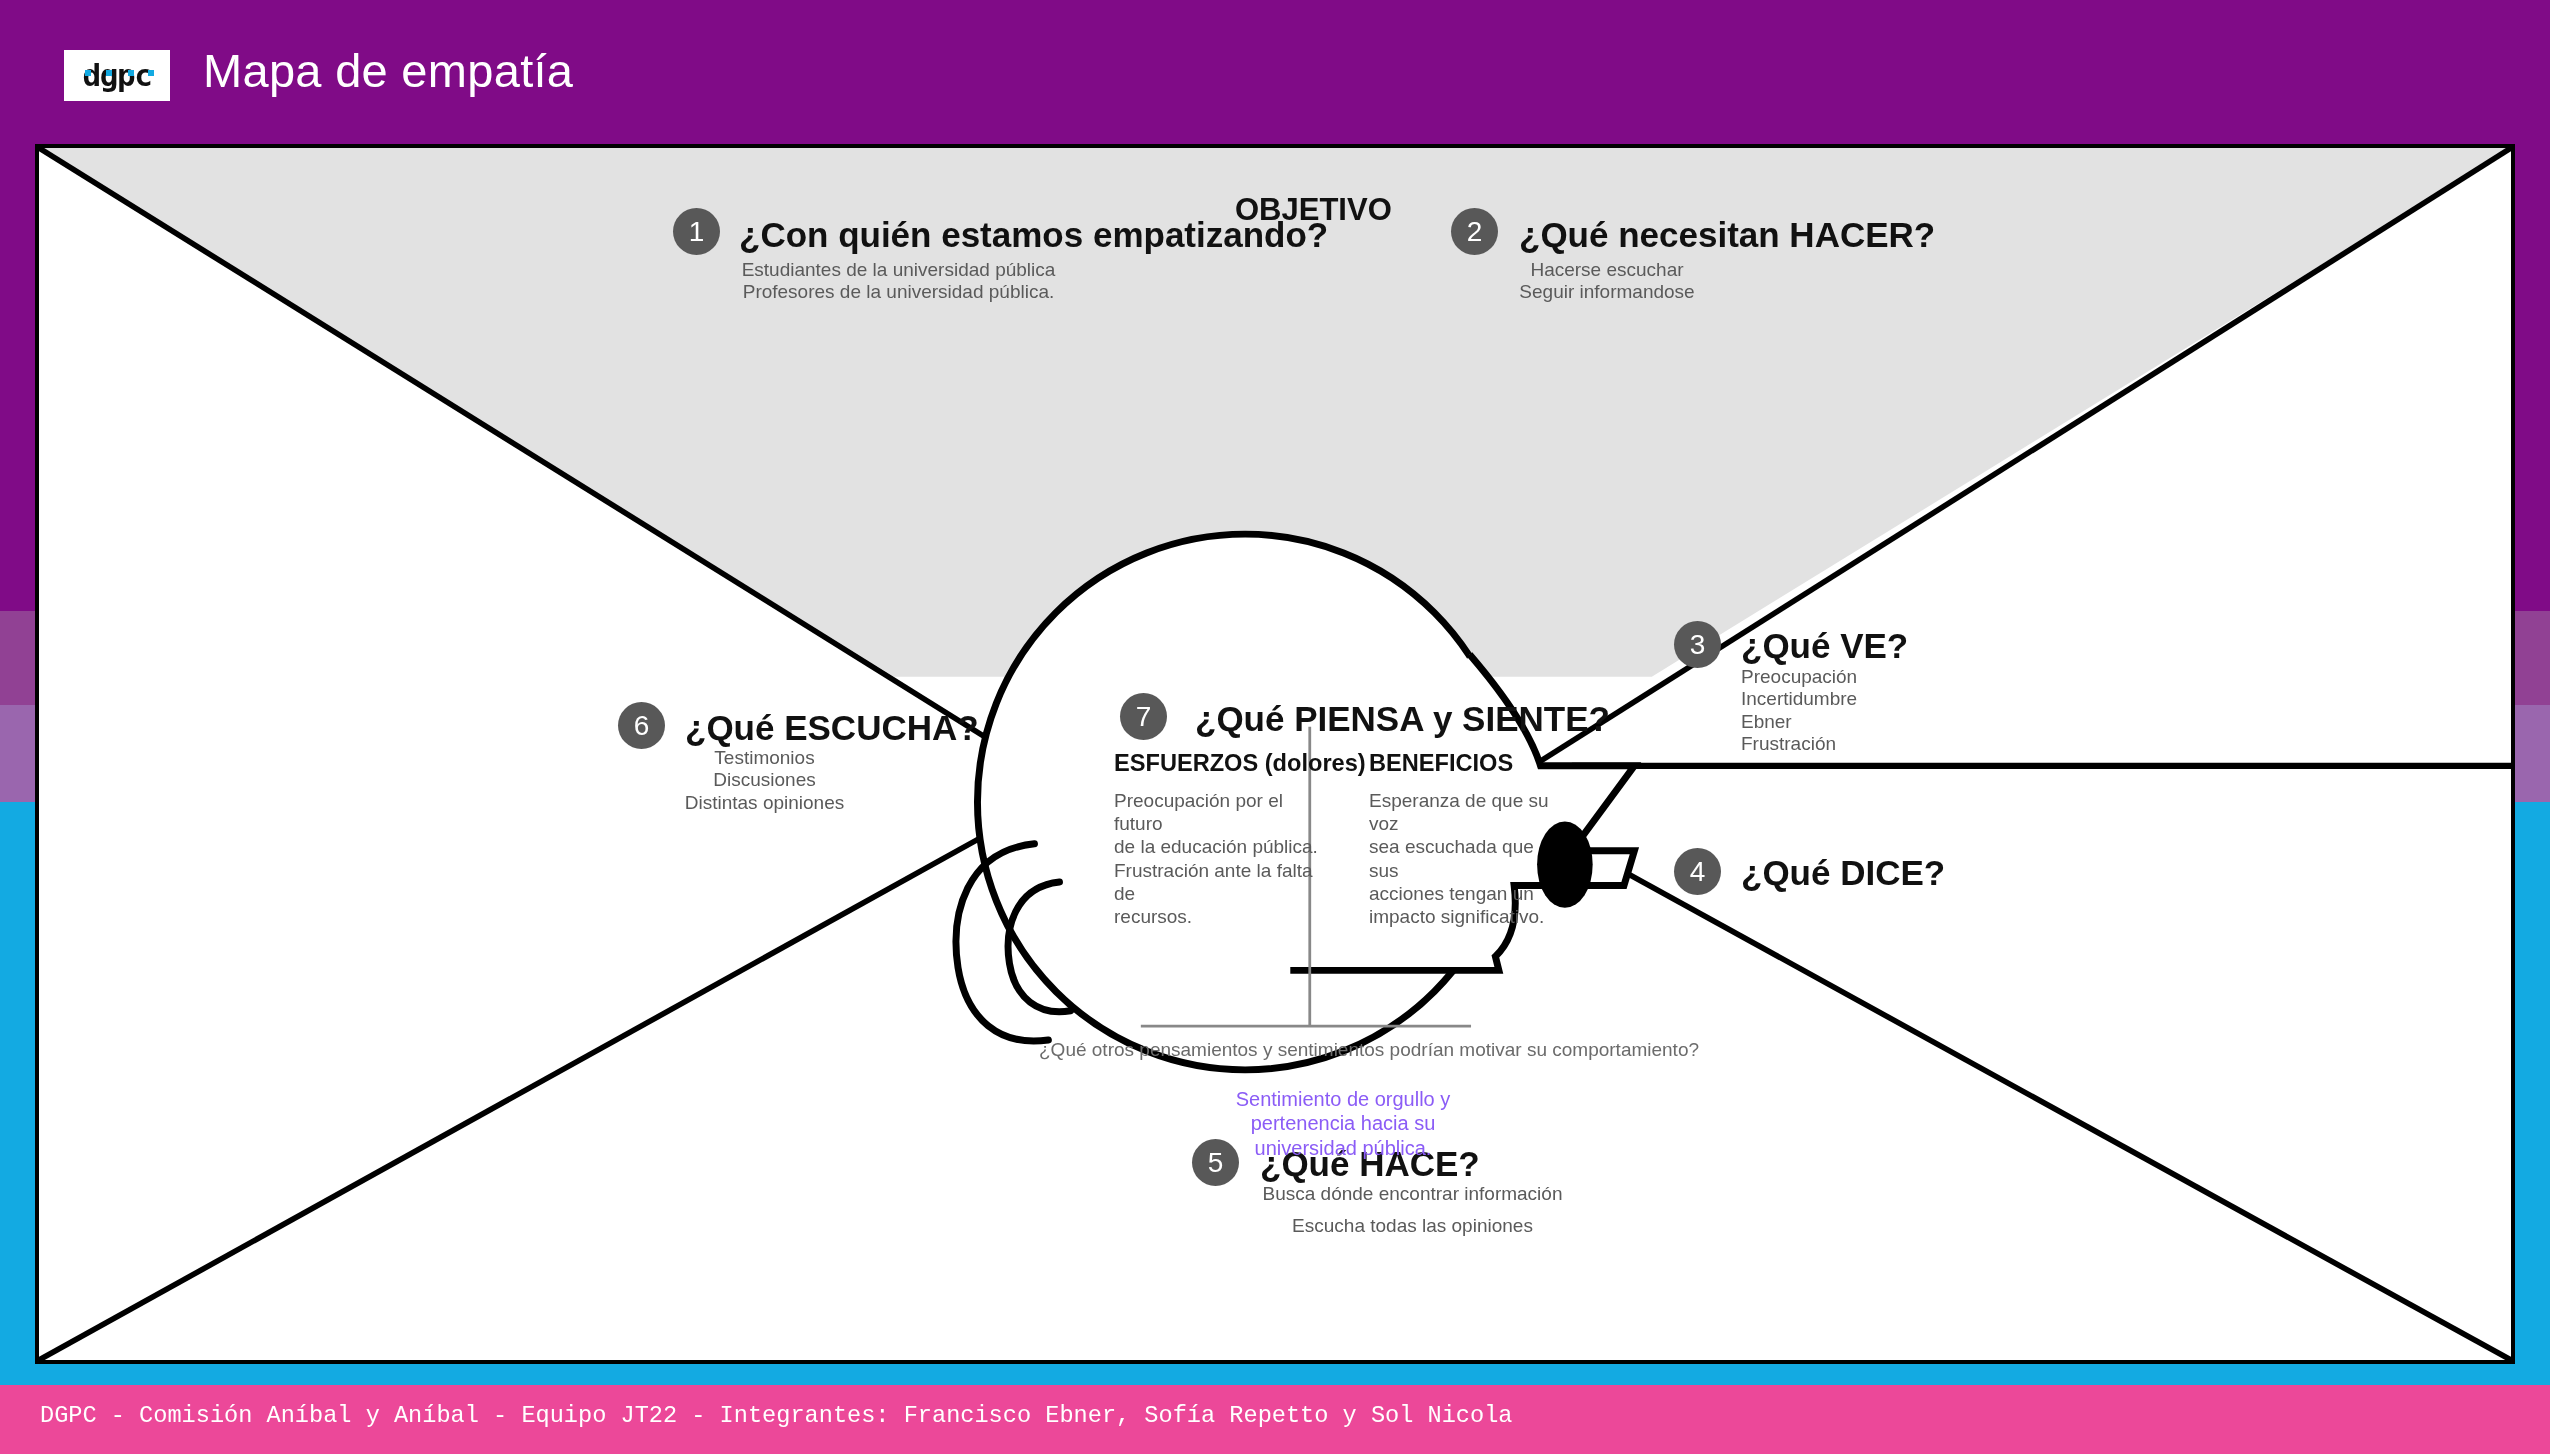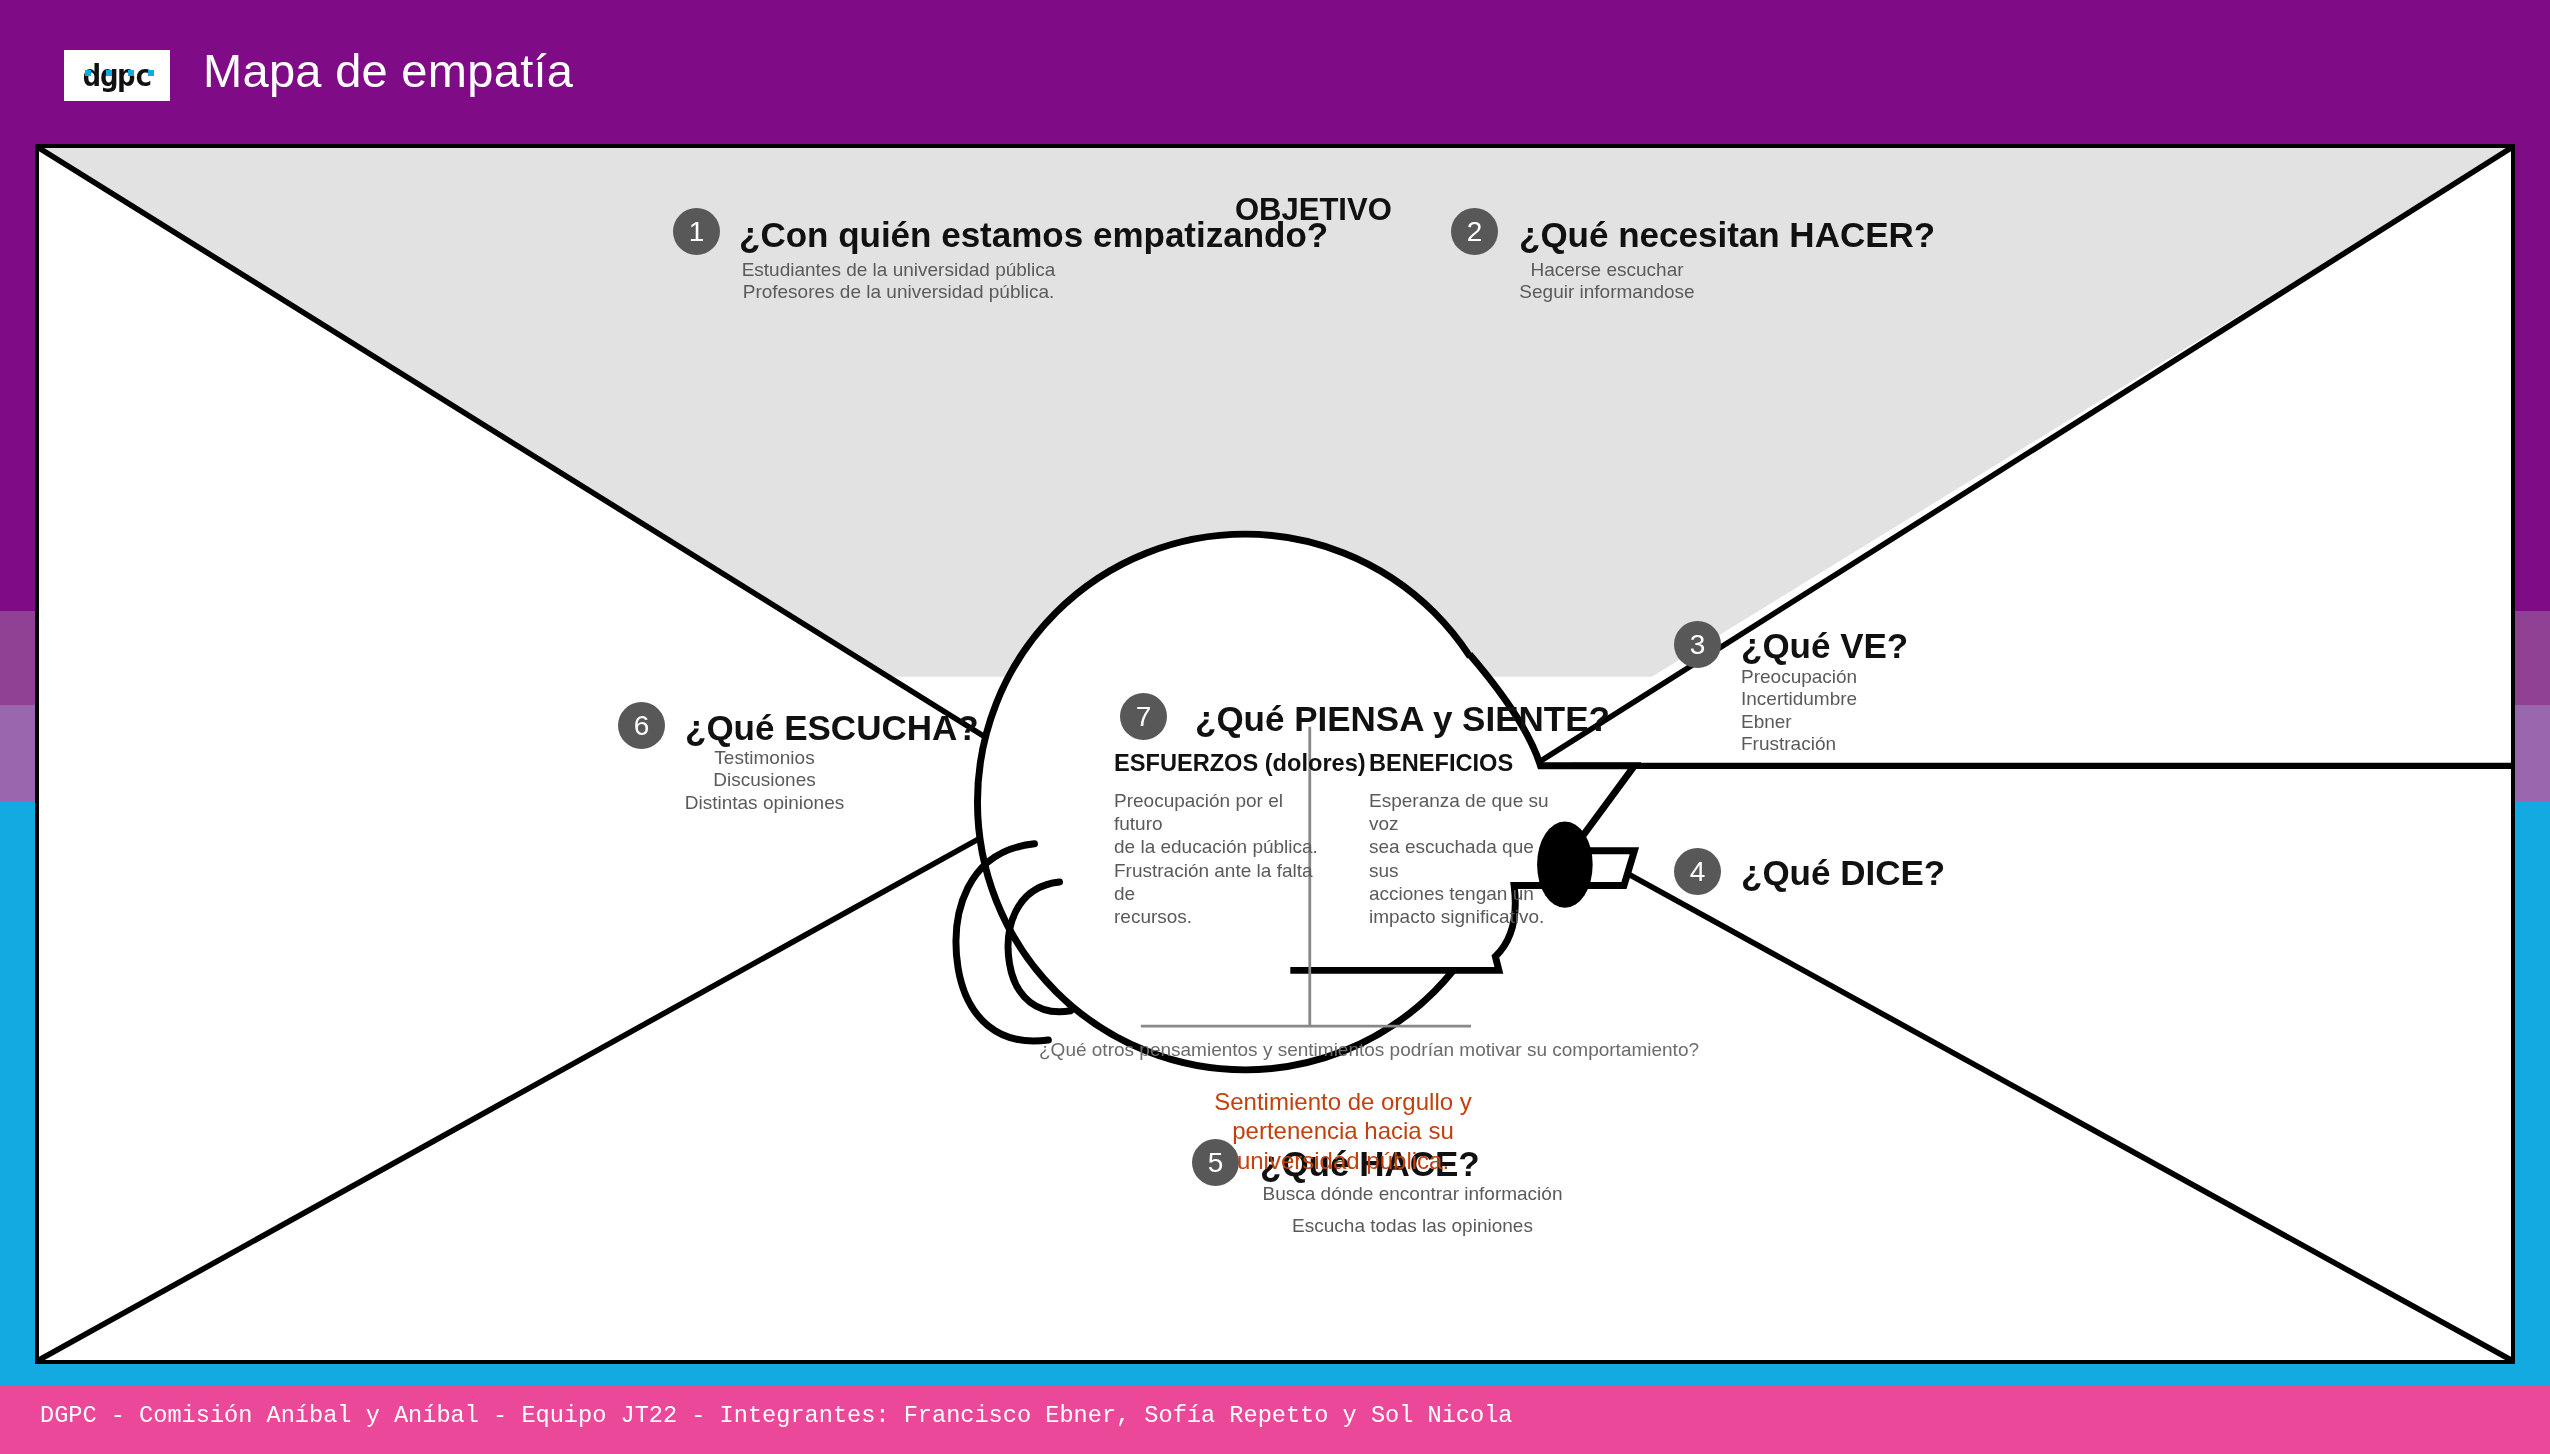--- a/index.html
+++ b/index.html
@@ -152,22 +152,22 @@
     line-height: 1.22;
   }
   #prompt-question {
     position: absolute;
     font-size: 19px;
     color: #6b6b6b;
     white-space: nowrap;
   }
   #prompt-answer {
     position: absolute;
-    font-size: 24px;
-    color: #c2410c;
+    font-size: 20px;
+    color: #8b5cf6;
     line-height: 1.22;
     text-align: center;
   }
 </style>
 </head>
 <body>
 
 <div id="canvas">
 
   <div class="band" id="band-purple"></div>

